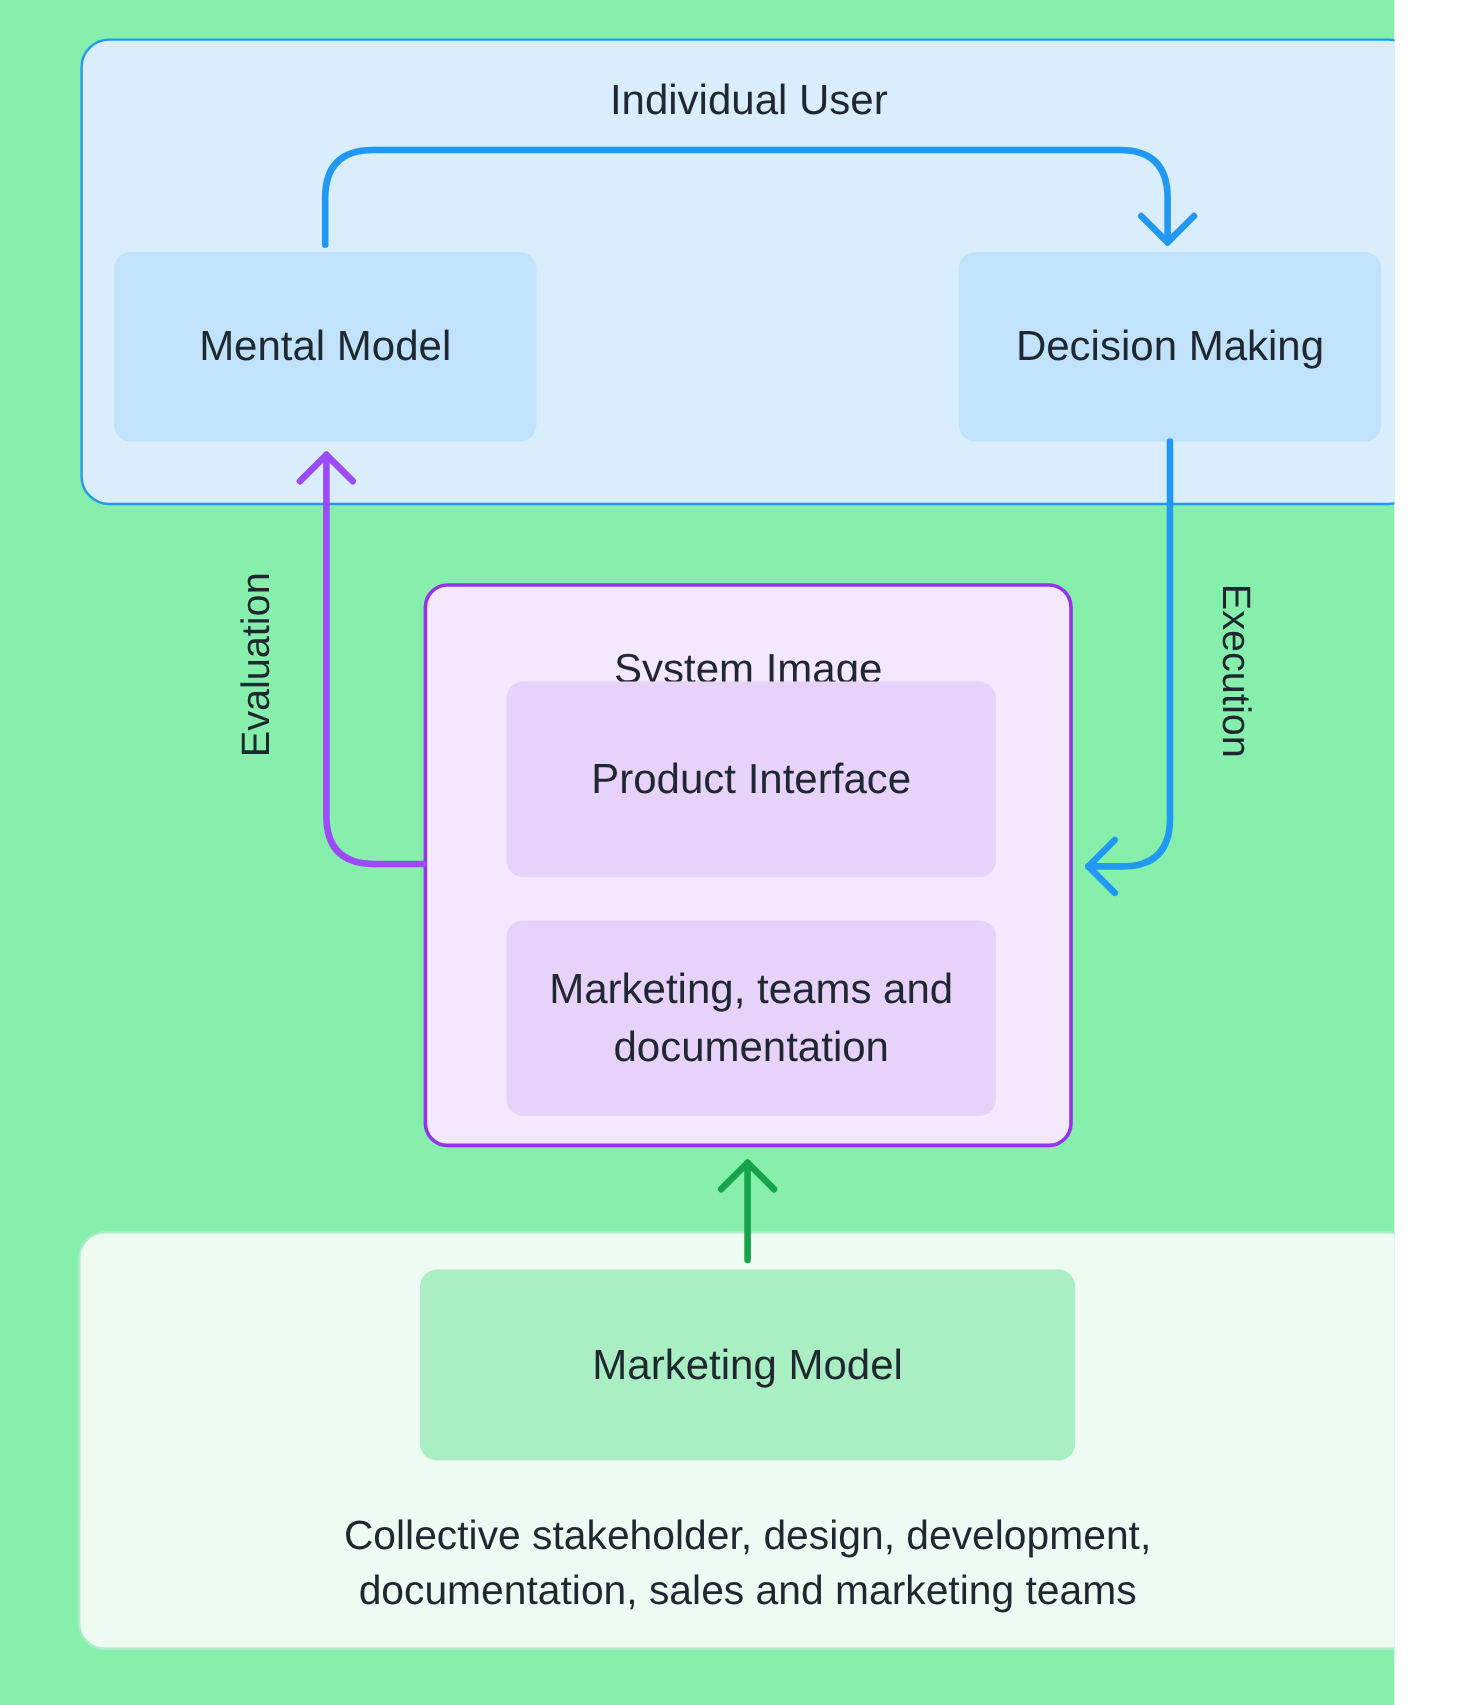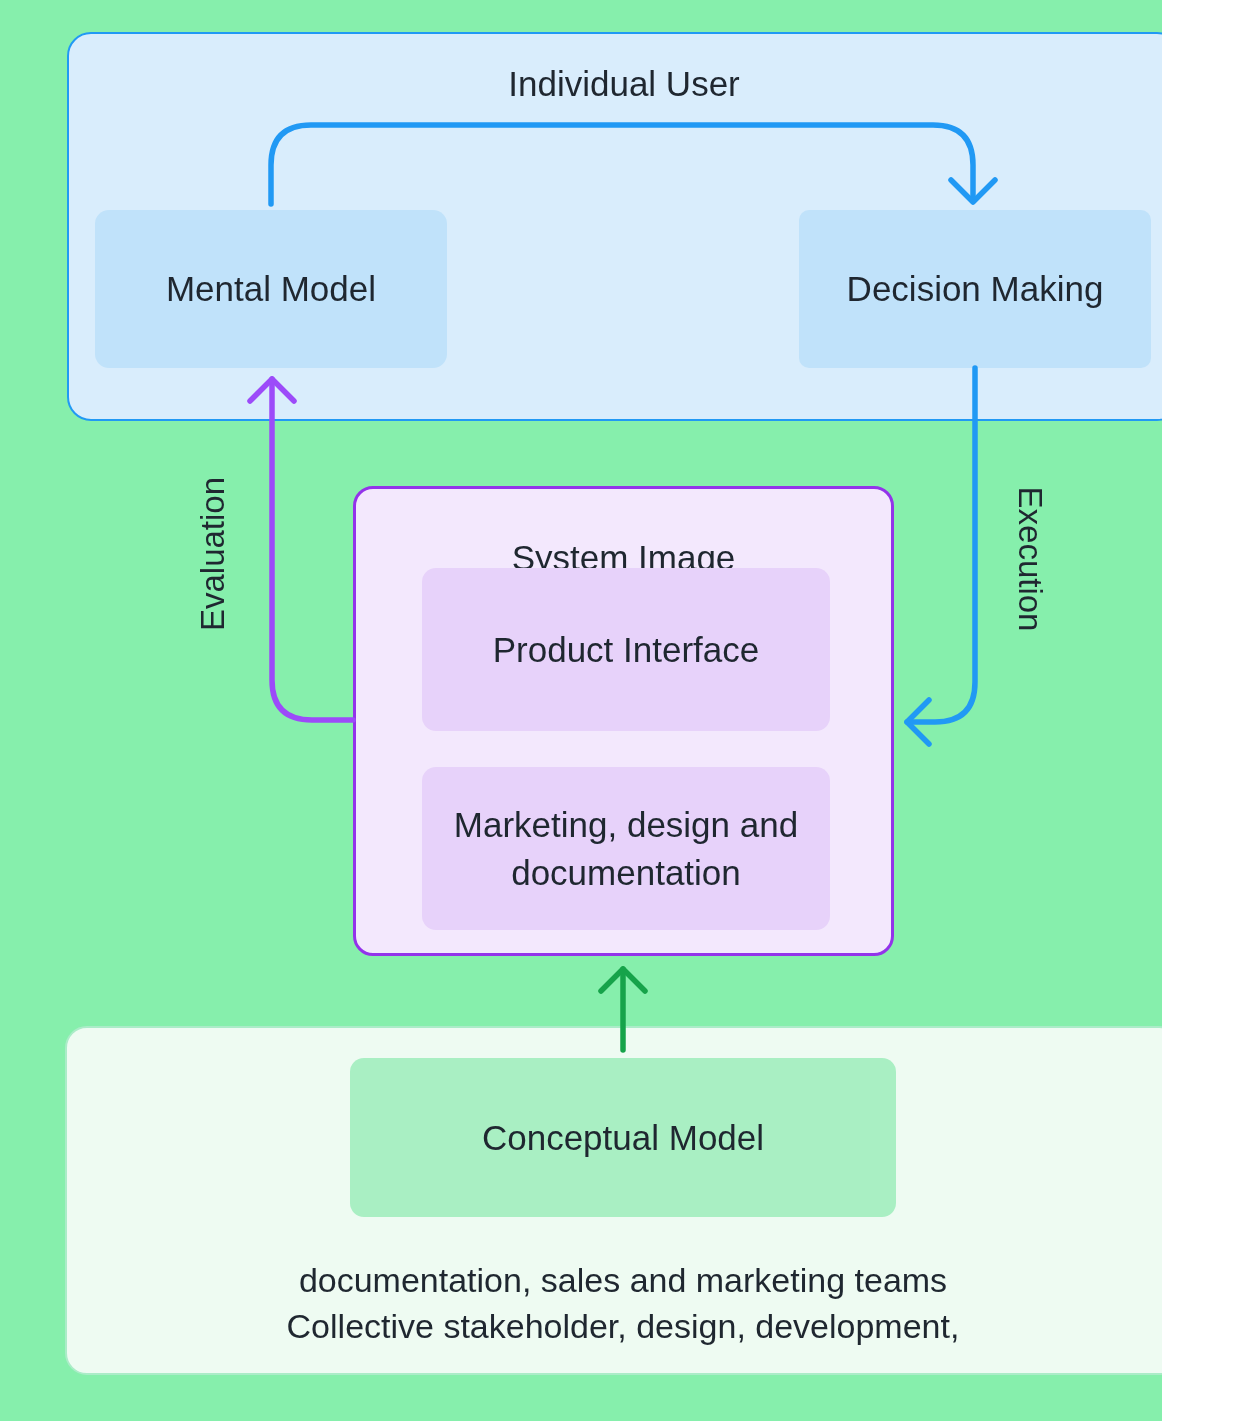--- a/index.html
+++ b/index.html
@@ -38,21 +38,21 @@
   .node{
     position:absolute;
     display:flex;align-items:center;justify-content:center;
     text-align:center;
     font-size:35px;font-weight:500;line-height:48px;
     border-radius:14px;
     box-sizing:border-box;
     padding:0 28px;
   }
   .b-mental{left:95px;top:210px;width:352px;height:158px;background:#c0e2fa;}
-  .b-decision{left:799px;top:210px;width:352px;height:158px;background:#c0e2fa;border-radius:10px;}
+  .b-decision{left:799px;top:210px;width:352px;height:158px;background:#c0e2fa;}
   .b-product{left:422px;top:568px;width:408px;height:163px;background:#e7d2fa;}
   .b-marketing{left:422px;top:767px;width:408px;height:163px;background:#e7d2fa;}
   .b-conceptual{left:350px;top:1058px;width:546px;height:159px;background:#a9efc3;}
   .caption{
     position:absolute;
     left:65px;top:1257px;width:1116px;
     text-align:center;
     font-size:34px;font-weight:500;line-height:46px;
     color:#1f2730;
   }
@@ -87,27 +87,27 @@
 <div class="canvas">
 
   <div class="container c-user"></div>
   <div class="group-title t-user">Individual User</div>
   <div class="node b-mental">Mental Model</div>
   <div class="node b-decision">Decision Making</div>
 
   <div class="container c-system"></div>
   <div class="group-title t-system">System Image</div>
   <div class="node b-product">Product Interface</div>
-  <div class="node b-marketing">Marketing, design and documentation</div>
+  <div class="node b-marketing">Marketing, teams and documentation</div>
 
   <div class="container c-collective"></div>
-  <div class="node b-conceptual">Conceptual Model</div>
+  <div class="node b-conceptual">Marketing Model</div>
   <div class="caption">
+    <div>Collective stakeholder, design, development,</div>
     <div>documentation, sales and marketing teams</div>
-    <div>Collective stakeholder, design, development,</div>
   </div>
 
   <div class="side-label lbl-evaluation">Evaluation</div>
   <div class="side-label lbl-execution">Execution</div>
 
   <svg class="arrows" viewBox="0 0 1236 1421" xmlns="http://www.w3.org/2000/svg">
 
     <g>
       <path d="M271 204 L271 165 Q271 125 311 125 L933 125 Q973 125 973 165 L973 197" stroke="#2199f4"></path>
       <path d="M951 180 L973 202 L995 180" stroke="#2199f4"></path>

